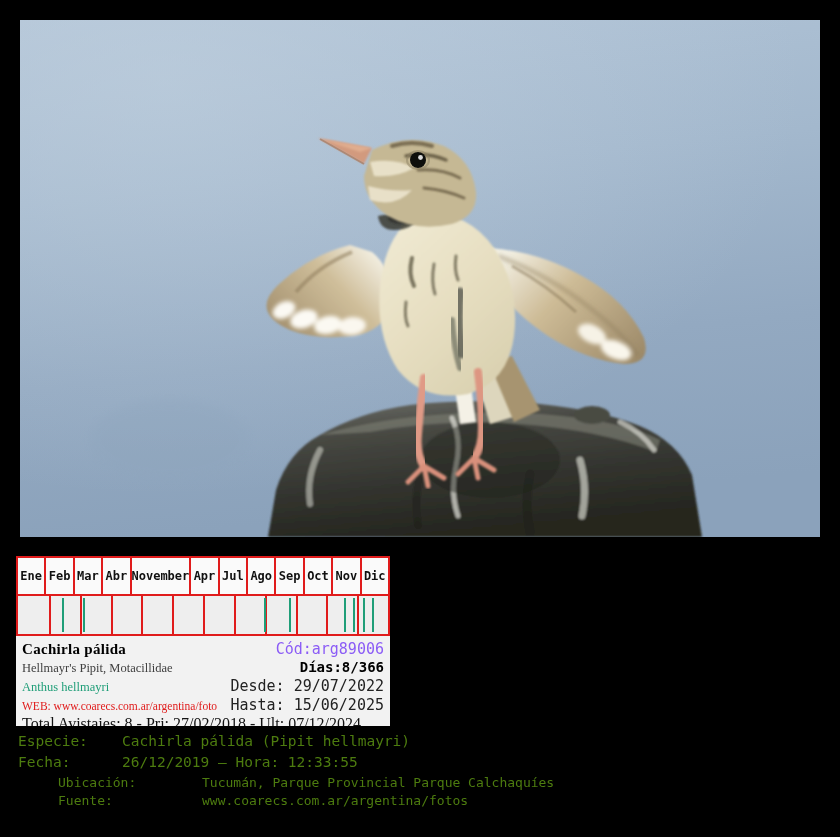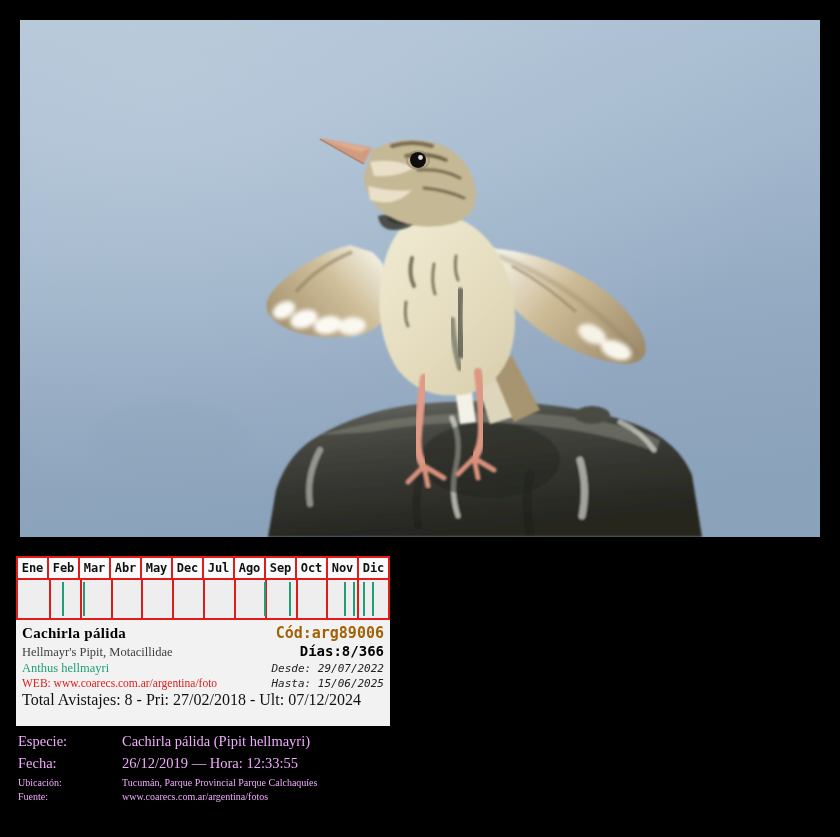--- a/index.html
+++ b/index.html
@@ -16,21 +16,21 @@
   }
   #photo-svg{display:block;width:800px;height:517px;}
 
   
   #phenology-card{
     position:absolute;left:16px;top:556px;width:374px;height:170px;
     background:#f2f2f2;color:#000;box-sizing:border-box;
     padding:0;overflow:hidden;
   }
   #month-grid{
-    display:flex;width:100%;height:24px;box-sizing:border-box;
+    display:flex;width:100%;height:40px;box-sizing:border-box;
     border-top:2px solid #e01b1b;border-bottom:2px solid #e01b1b;
     border-left:2px solid #e01b1b;border-right:2px solid #e01b1b;
     background:#fafafa;
   }
   .month-cell{
     flex:1 1 0;display:flex;align-items:center;justify-content:center;
     font-size:12px;font-weight:bold;color:#111;letter-spacing:0px;
     border-right:2px solid #e01b1b;box-sizing:border-box;
     background:#fafafa;
   }
@@ -48,40 +48,39 @@
   .sight-tick{
     position:absolute;top:2px;bottom:2px;width:2px;background:#1f9e78;
   }
 
   #card-text{padding:4px 6px 0 6px;}
   .card-row{display:flex;align-items:baseline;width:100%;}
   .cr-left{flex:1 1 auto;white-space:nowrap;font-family:Liberation Serif, serif;}
   .cr-right{flex:0 0 auto;white-space:nowrap;text-align:right;}
 
   .t-common{font-size:15px;font-weight:bold;color:#000;letter-spacing:0.3px;}
-  .t-cod{font-size:15px;font-weight:bold;color:#a16207;margin-left:48px;}
+  .t-cod{font-size:15px;font-weight:normal;color:#8b5cf6;margin-left:48px;}
   .t-eng{font-size:12.5px;color:#404040;}
   .t-dias{font-size:14px;font-weight:bold;color:#000;margin-left:20px;}
   .t-sci{font-size:12.5px;color:#1f9e78;}
   .t-web{font-size:11.5px;color:#e01b1b;}
-  .t-small{font-size:11px;color:#222;font-style:italic;}
+  .t-small{font-size:15px;color:#222;}
   .t-total{font-size:16px;color:#111;}
   .row-sp{margin-top:1px;}
 
   
   #metadata{
     position:absolute;left:18px;top:733px;width:810px;
-    color:#f0abfc;
-    font-family:Liberation Serif, serif;
+    color:#4d7c0f;
   }
   .meta-row{display:flex;align-items:baseline;margin-bottom:3px;}
   .meta-label{flex:0 0 104px;white-space:nowrap;}
   .meta-value{flex:1 1 auto;white-space:nowrap;}
   .meta-big .meta-label,.meta-big .meta-value{font-size:14.5px;}
-  .meta-sm .meta-label,.meta-sm .meta-value{font-size:10px;}
+  .meta-sm .meta-label,.meta-sm .meta-value{font-size:13px;margin-left:40px;}
   .meta-big{margin-bottom:5px;}
 </style>
 </head>
 <body>
 
 <div id="photo-frame">
   <svg id="photo-svg" viewBox="0 0 800 517" xmlns="http://www.w3.org/2000/svg">
     <defs>
       <linearGradient id="sky" x1="0" y1="0" x2="0.15" y2="1">
         <stop offset="0%" stop-color="#b0c3d6"></stop>
@@ -219,22 +218,22 @@
   </svg>
 </div>
 
 <div id="phenology-card">
 
   <div id="month-grid">
     <div class="month-cell">Ene</div>
     <div class="month-cell">Feb</div>
     <div class="month-cell">Mar</div>
     <div class="month-cell">Abr</div>
-    <div class="month-cell">May</div>
-    <div class="month-cell">Dec</div>
+    <div class="month-cell">November</div>
+    <div class="month-cell">Apr</div>
     <div class="month-cell">Jul</div>
     <div class="month-cell">Ago</div>
     <div class="month-cell">Sep</div>
     <div class="month-cell">Oct</div>
     <div class="month-cell">Nov</div>
     <div class="month-cell">Dic</div>
   </div>
 
   <div id="sighting-strip">
       <div class="month-div" style="left: 8.33333%; background: rgb(224, 27, 27);"></div>

